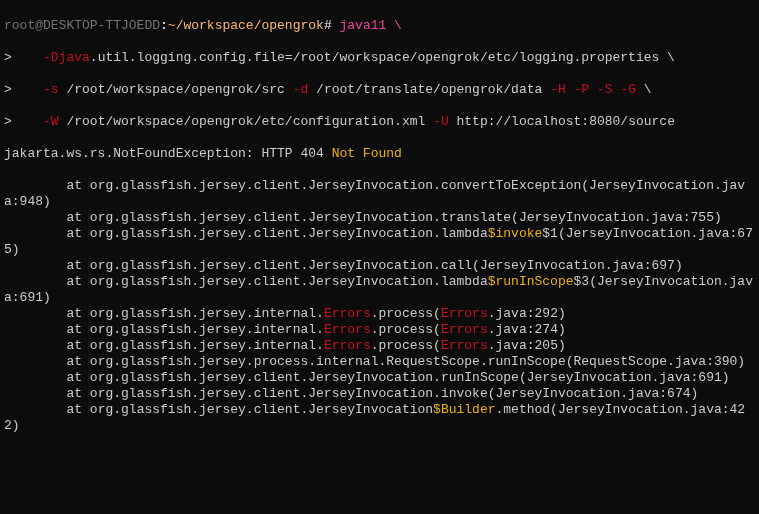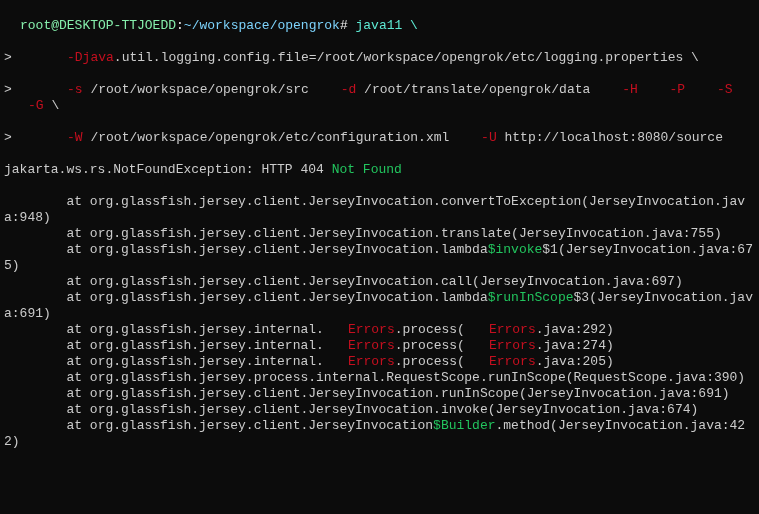--- a/index.html
+++ b/index.html
@@ -15,26 +15,26 @@
     overflow: hidden;
   }
   .terminal {
     padding: 2px 4px;
     white-space: pre-wrap;
     word-break: break-all;
   }
   .line {
     display: block;
   }
-  .green { color: #86efac; margin-left: 16px; }
-  .blue { color: #7dd3fc; margin-top: 31px; }
-  .yellow { color: #22c55e; font-family: Liberation Mono, monospace; }
-  .red { color: #c50f1f; margin-left: 24px; }
+  .green { color: #737373; }
+  .blue { color: #fdba74; margin-top: 31px; }
+  .yellow { color: #eab308; font-family: Liberation Mono, monospace; }
+  .red { color: #c50f1f; }
   .white-br { color: #f2f2f2; }
-  .gray { color: #5eead4; }
+  .gray { color: #ec4899; }
   .underline { }
 </style>
 </head>
 <body>
 
 <div class="terminal">
 <span class="line"><span class="green">root@DESKTOP-TTJOEDD</span><span class="white-br">:</span><span class="blue">~/workspace/opengrok</span><span class="white-br">#</span><span class="gray"> java11 \</span></span>
 <span class="line"><span>&gt;    </span><span class="red">-Djava</span><span>.util.logging.config.file=/root/workspace/opengrok/etc/logging.properties \</span></span>
 <span class="line"><span>&gt;    </span><span class="red">-s</span><span> /root/workspace/opengrok/src </span><span class="red">-d</span><span> /root/translate/opengrok/data </span><span class="red">-H</span><span> </span><span class="red">-P</span><span> </span><span class="red">-S</span><span> </span><span class="red">-G</span><span> \</span></span>
 <span class="line"><span>&gt;    </span><span class="red">-W</span><span> /root/workspace/opengrok/etc/configuration.xml </span><span class="red">-U</span><span> </span><span class="underline">http://localhost:8080/source</span></span>

